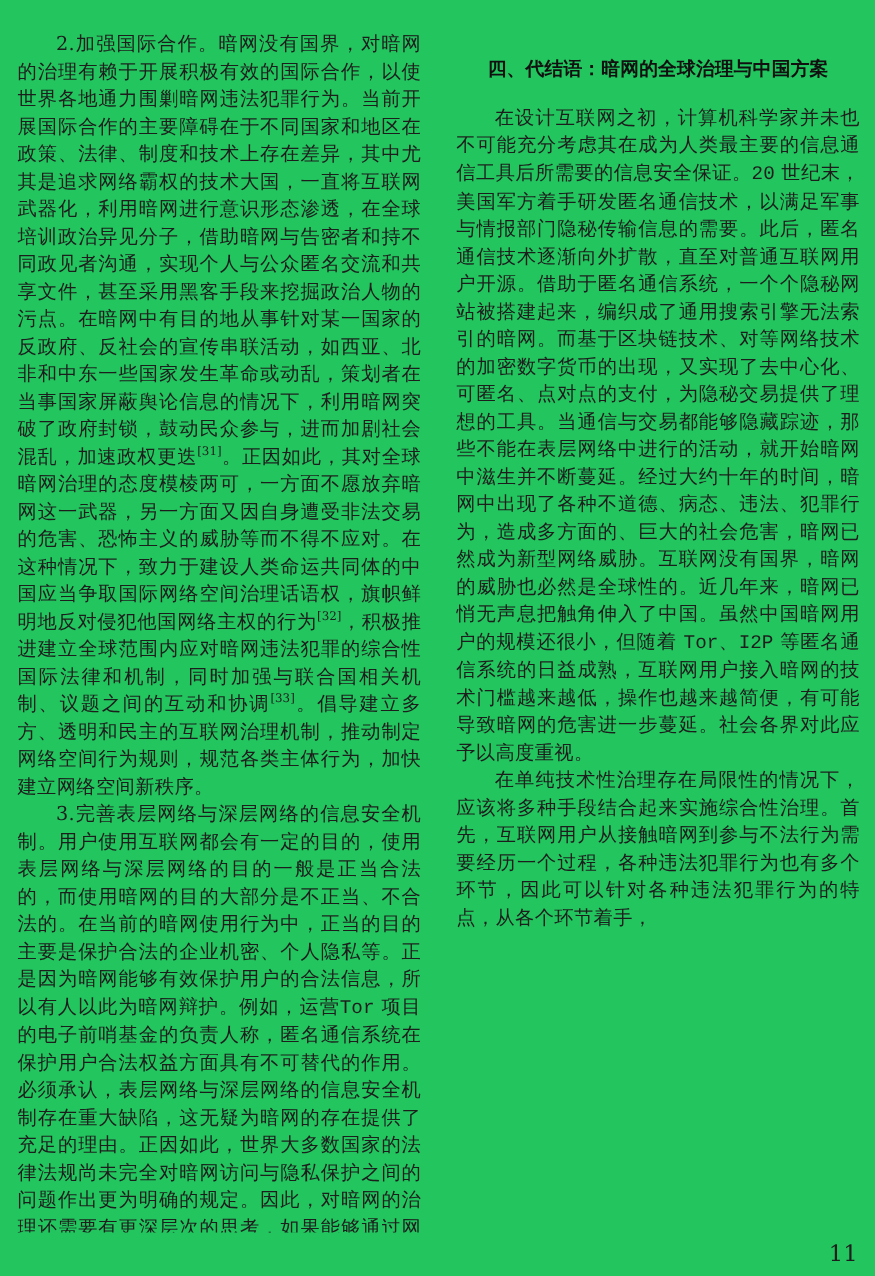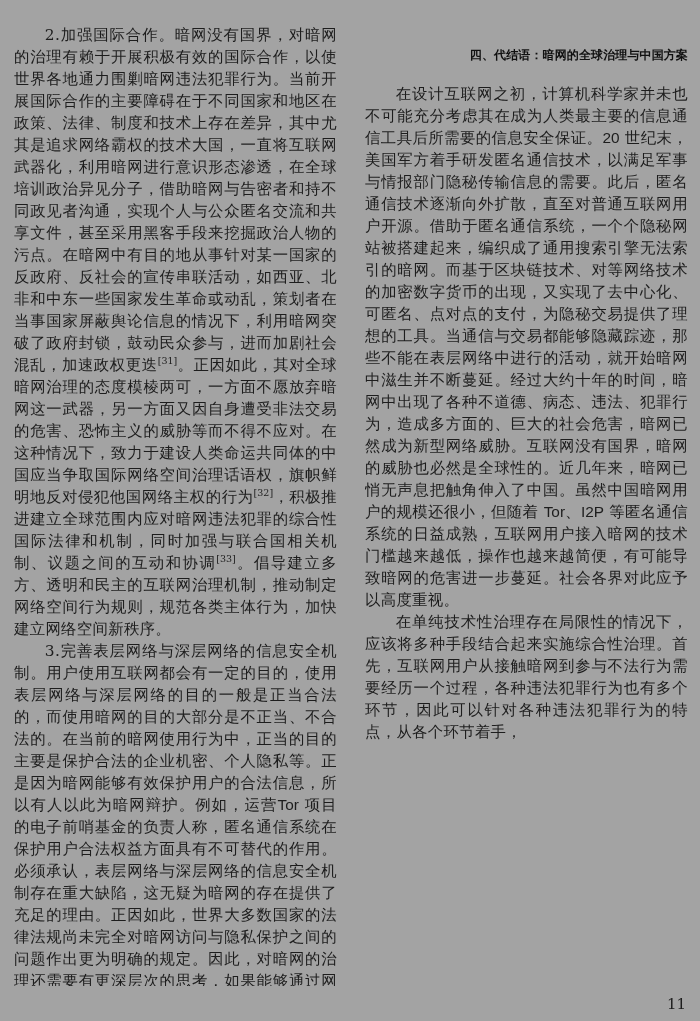--- a/index.html
+++ b/index.html
@@ -14,21 +14,21 @@
     color: #1b1b1b;
     overflow: hidden;
     position: relative;
   }
   .page {
     position: relative;
     width: 700px;
     height: 1021px;
     box-sizing: border-box;
     padding: 24px 14px 0 14px;
-    background: #a3a3a3;
+    background: #22c55e;
   }
   .columns {
     display: flex;
     flex-direction: row;
     align-items: flex-start;
     height: 962px;
     gap: 28px;
   }
   .col {
     width: 323px;
@@ -47,43 +47,43 @@
     letter-spacing: 0.02em;
     word-break: break-all;
     color: #1d1d1d;
   }
   p.para.cont {
     text-indent: 0;
   }
   h2.section-heading {
     margin: 20px 0 17px 0;
     padding: 0;
-    font-size: 12px;
+    font-size: 15px;
     line-height: 22px;
     font-weight: bold;
-    text-align: right;
+    text-align: center;
     letter-spacing: 0.01em;
     color: #101010;
     font-family: "DejaVu Sans", "Liberation Sans", sans-serif;
   }
   sup.cite {
     font-size: 9.5px;
     line-height: 0;
     vertical-align: super;
     letter-spacing: 0;
   }
   .latin {
-    font-family: Liberation Sans, sans-serif;
+    font-family: Liberation Mono, monospace;
     letter-spacing: 0;
   }
   .page-number {
     position: absolute;
     right: 14px;
     bottom: 8px;
-    font-size: 15px;
+    font-size: 18px;
     line-height: 18px;
     color: #1d1d1d;
     font-family: "DejaVu Serif", "Liberation Serif", serif;
   }
 </style>
 </head>
 <body>
 
 <div class="page">
   <div class="columns">

